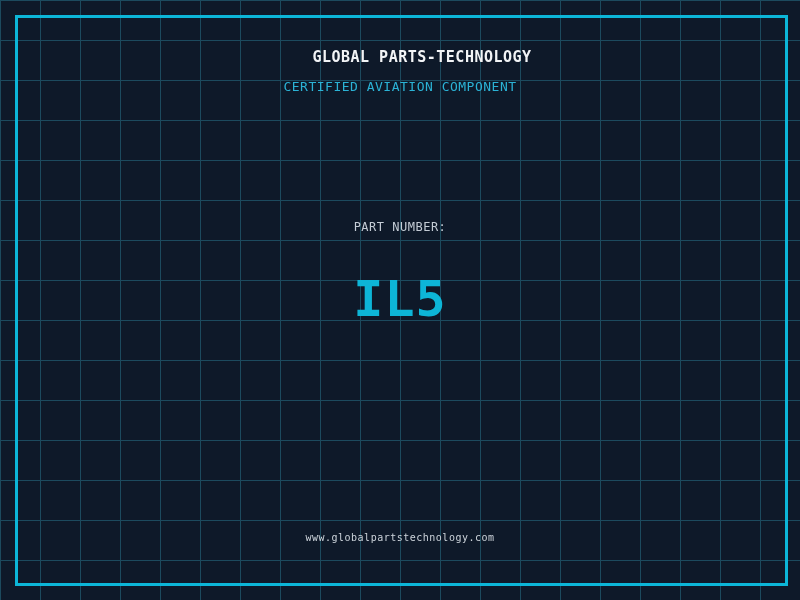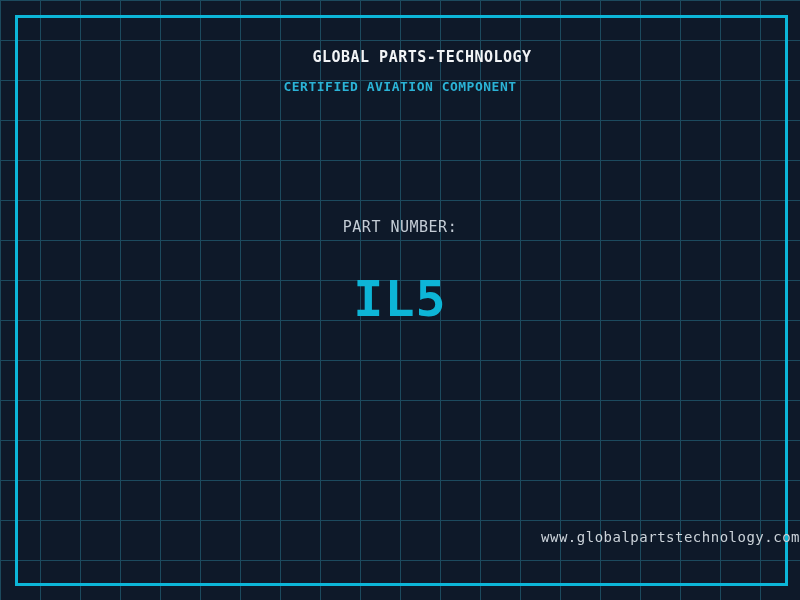--- a/index.html
+++ b/index.html
@@ -32,33 +32,33 @@
   }
   .txt{
     position:absolute;left:0;right:0;text-align:center;white-space:pre;
   }
   .company{
     top:49px;font-size:15px;font-weight:bold;color:var(--white);
     letter-spacing:0.5px;line-height:16px;margin-left:44px;
   }
   .subtitle{
     top:80px;font-size:13px;color:var(--cyan);
-    letter-spacing:0.5px;line-height:14px;font-weight:bold;
+    letter-spacing:0.5px;line-height:14px;
   }
   .part-label{
-    top:219px;font-size:15px;color:var(--gray);
+    top:219px;font-size:12px;color:var(--gray);
     letter-spacing:0.5px;line-height:16px;
   }
   .part-number{
     top:259px;font-size:50px;font-weight:bold;color:var(--part-cyan);
     line-height:80px;letter-spacing:1px;
   }
   .website{
-    top:530px;font-size:14px;color:var(--lightgray);
-    letter-spacing:0.5px;line-height:15px;text-align:right;
+    top:530px;font-size:10px;color:var(--lightgray);
+    letter-spacing:0.5px;line-height:15px;
   }
 </style>
 </head>
 <body>
 
 <div class="grid-layer"></div>
 
 <div class="frame"></div>
 
 <div class="txt company">GLOBAL PARTS-TECHNOLOGY</div>

